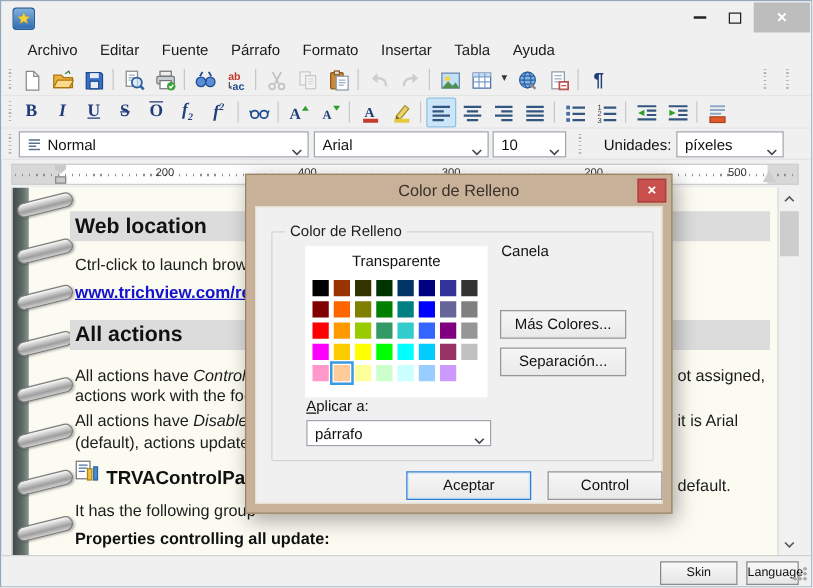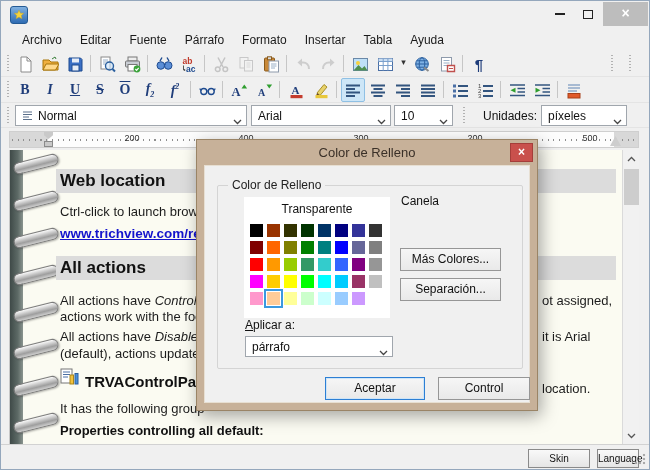--- a/index.html
+++ b/index.html
@@ -477,26 +477,26 @@
         <div class="iconline" style="top: 218px;">
           <span><svg width="20" height="18" viewBox="0 0 20 18">
               <rect x="1" y="1" width="11" height="14" fill="#fff" stroke="#777"></rect>
               <path d="M3 4h7M3 6.5h7M3 9h5" stroke="#4a6fa5"></path>
               <rect x="10" y="7" width="3.5" height="9" fill="#f2c23e" stroke="#a8851a"></rect>
               <rect x="15" y="5.5" width="3" height="10.5" fill="#4a90d9" stroke="#2a5f9e"></rect>
             </svg></span>
           <span class="ht">TRVAControlPane</span>
         </div>
         <div class="bl" style="top: 251px;"><span>It has the following group</span></div>
-        <div class="boldl" style="top: 273px;">Properties controlling all default:</div>
+        <div class="boldl" style="top: 273px;">Properties controlling all update:</div>
       </div>
     <div id="rfrags">
         <div class="rf" style="top: 143px;">ot assigned,</div>
         <div class="rf" style="top: 179px;">it is Arial</div>
-        <div class="rf" style="top: 231px;">location.</div>
+        <div class="rf" style="top: 231px;">default.</div>
       </div>
   </div>
 
   <div class="vscroll">
     <div class="sarrow up">
         <svg width="9" height="6" viewBox="0 0 9 6">
           <path d="M1 5l3.5-3.5L8 5" fill="none" stroke="#555" stroke-width="1.3"></path>
         </svg>
       </div>
     <div class="sthumb"></div>

